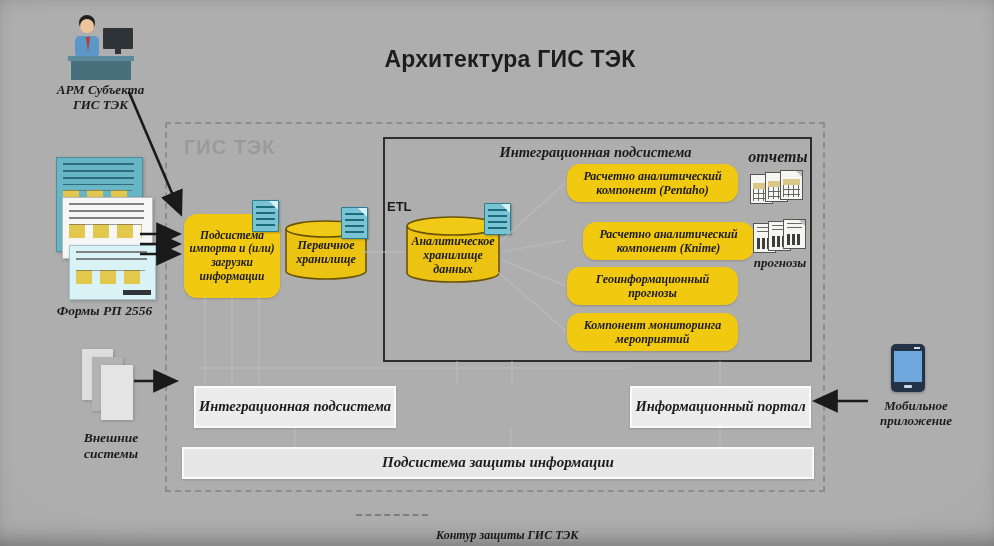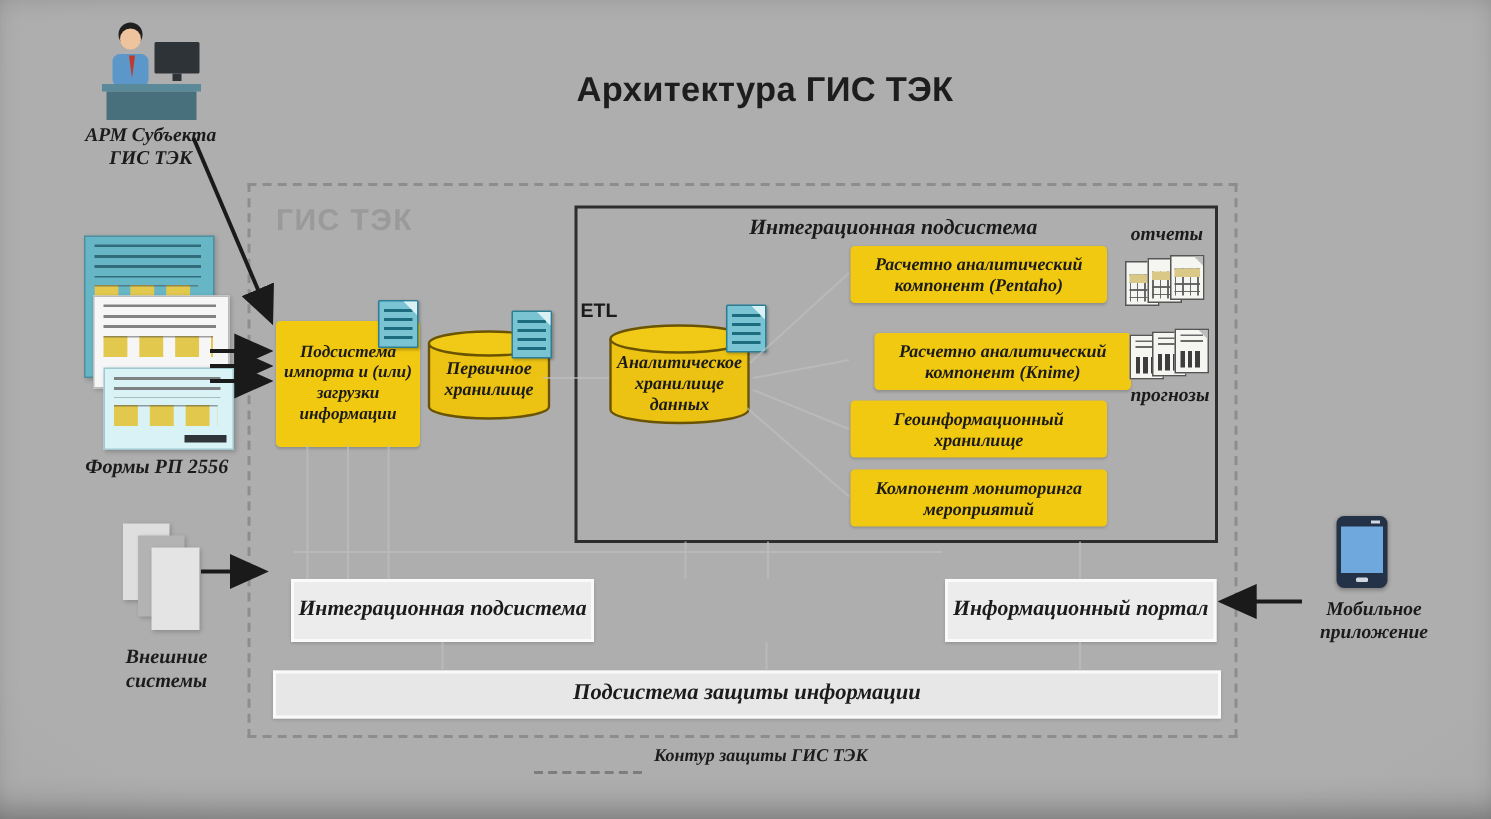--- a/index.html
+++ b/index.html
@@ -10,21 +10,21 @@
   }
   .stage::after{content:"";position:absolute;inset:0;pointer-events:none;
     box-shadow:inset 0 -16px 22px -12px rgba(0,0,0,.35), inset 0 10px 18px -14px rgba(0,0,0,.2);}
   .abs{position:absolute;}
   .lbl{font-weight:bold;font-style:italic;color:#1b1b1b;text-align:center;line-height:1.18;white-space:pre-line;font-family:Liberation Serif, serif;}
   .title{font-size:23px;font-weight:bold;color:#1d1d1d;text-align:center;letter-spacing:.2px;}
   
   .giscontainer{border:2px dashed #8d8d8d;}
   .gis-watermark{font-size:20px;font-weight:bold;color:#9a9a9a;letter-spacing:1px;}
   
-  .ybox{background:#f2c911;border-radius:3px;box-shadow:0 1px 2px rgba(0,0,0,.18);
+  .ybox{background:#f2c911;border-radius:13px;box-shadow:0 1px 2px rgba(0,0,0,.18);
         display:flex;align-items:center;justify-content:center;padding:2px 4px;box-sizing:border-box;}
   .comp{font-size:12px;}
   
   .aframe{border:2px solid #2d2d2d;}
   
   .wbox{background:#ececec;border:2px solid #fafafa;box-shadow:0 1px 2px rgba(0,0,0,.15);
         display:flex;align-items:center;justify-content:center;box-sizing:border-box;text-align:center;}
   
   .docicon{width:25px;height:30px;background:
       repeating-linear-gradient(to bottom, rgba(23,103,122,.95) 0 2px, rgba(0,0,0,0) 2px 6px) 3px 5px / 19px 21px no-repeat,
@@ -165,24 +165,24 @@
     <path d="M2,11 v47 a46,9 0 0 0 92,0 v-47" fill="#ecc312" stroke="#6a5403" stroke-width="1.6"></path>
     <ellipse cx="48" cy="11" rx="46" ry="9" fill="#f0ca16" stroke="#6a5403" stroke-width="1.6"></ellipse>
   </svg>
   <div class="abs lbl cyl-label" style="left:407px;top:234px;width:92px;font-size:12px;">Аналитическое
 хранилище
 данных</div>
   <div class="abs docicon" style="left:484px;top:203px;"></div>
 
   <div class="abs ybox lbl comp" style="left:567px;top:164px;width:171px;height:38px;">Расчетно аналитический компонент (Pentaho)</div>
   <div class="abs ybox lbl comp" style="left:567px;top:222px;width:171px;height:38px;margin-left:16px;">Расчетно аналитический компонент (Knime)</div>
-  <div class="abs ybox lbl comp" style="left:567px;top:267px;width:171px;height:38px;">Геоинформационный хранилище</div>
+  <div class="abs ybox lbl comp" style="left:567px;top:267px;width:171px;height:38px;">Геоинформационный прогнозы</div>
   <div class="abs ybox lbl comp" style="left:567px;top:313px;width:171px;height:38px;">Компонент мониторинга мероприятий</div>
 
-  <div class="abs lbl" style="left:748px;top:148px;width:60px;font-size:13px;">отчеты</div>
+  <div class="abs lbl" style="left:748px;top:148px;width:60px;font-size:16px;">отчеты</div>
   <div class="abs" style="left:750px;top:170px;width:58px;height:36px;">
     <div class="abs rpage" style="left:0px;top:4px;"></div>
     <div class="abs rpage" style="left:15px;top:2px;"></div>
     <div class="abs rpage" style="left:30px;top:0px;"></div>
   </div>
 
   <div class="abs" style="left:753px;top:219px;width:58px;height:36px;">
     <div class="abs fpage" style="left:0px;top:4px;"></div>
     <div class="abs fpage" style="left:15px;top:2px;"></div>
     <div class="abs fpage" style="left:30px;top:0px;"></div>
@@ -204,15 +204,15 @@
 
   <div class="abs phone" style="left:891px;top:344px;">
     <div class="phone-screen"></div>
     <div class="phone-dash-top"></div>
     <div class="phone-dash-bottom"></div>
   </div>
   <div class="abs lbl" style="left:861px;top:398px;width:110px;font-size:13px;">Мобильное
 приложение</div>
 
   <div class="abs legend-dash" style="left:356px;top:514px;"></div>
-  <div class="abs lbl" style="left:436px;top:496px;width:200px;font-size:12px;text-align:left;">Контур защиты ГИС ТЭК</div>
+  <div class="abs lbl" style="left:436px;top:528px;width:200px;font-size:12px;text-align:left;">Контур защиты ГИС ТЭК</div>
 
 </div>
 
 </body></html>

